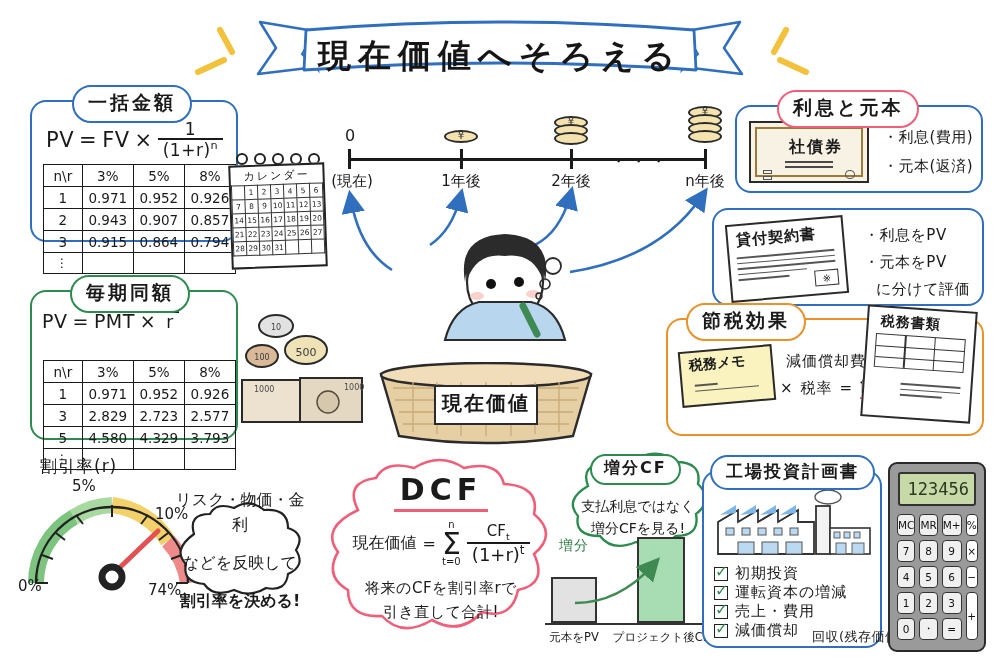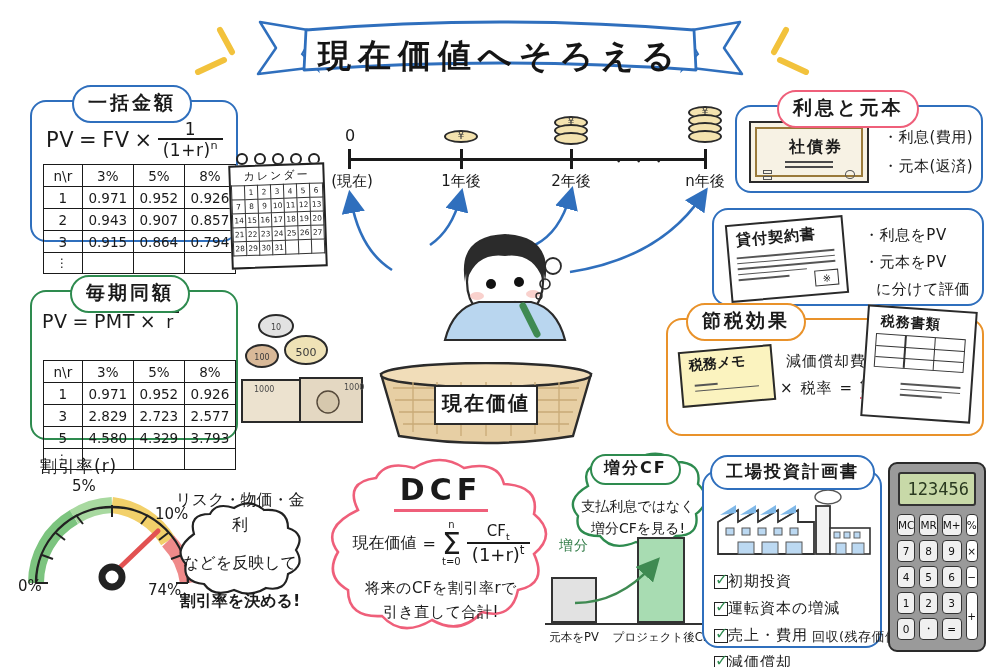--- a/index.html
+++ b/index.html
@@ -83,21 +83,21 @@
   
   .cloudwrap { position:absolute; }
   .cloudwrap .ctext { position:absolute; left:0; top:0; width:100%; height:100%;
     display:flex; flex-direction:column; align-items:center; justify-content:center;
     text-align:center; }
 
   
   .docline { height:1.6px; background:#555; margin:4px 0; }
 
   
-  .chk { display:flex; align-items:center; font-size:15px; margin:8px 0; letter-spacing:1px; }
+  .chk { display:flex; align-items:center; gap:7px; font-size:15px; margin:0 0; letter-spacing:1px; }
   .chkbox { width:14px; height:14px; border:1.6px solid #222; position:relative; flex:none; }
   .chkbox:after { content:"✓"; position:absolute; left:0px; top:-6px; font-size:16px; color:#2e8b4f; }
 
   
   #barchart { left:545px; top:545px; width:170px; height:100px; }
   .bar { position:absolute; bottom:22px; border:2px solid #333; }
   .bar-lab { position:absolute; bottom:0; font-size:11.5px; text-align:center; transform:translateX(-50%); white-space:nowrap; }
 
   
   #calc { left:888px; top:462px; width:98px; height:190px;

